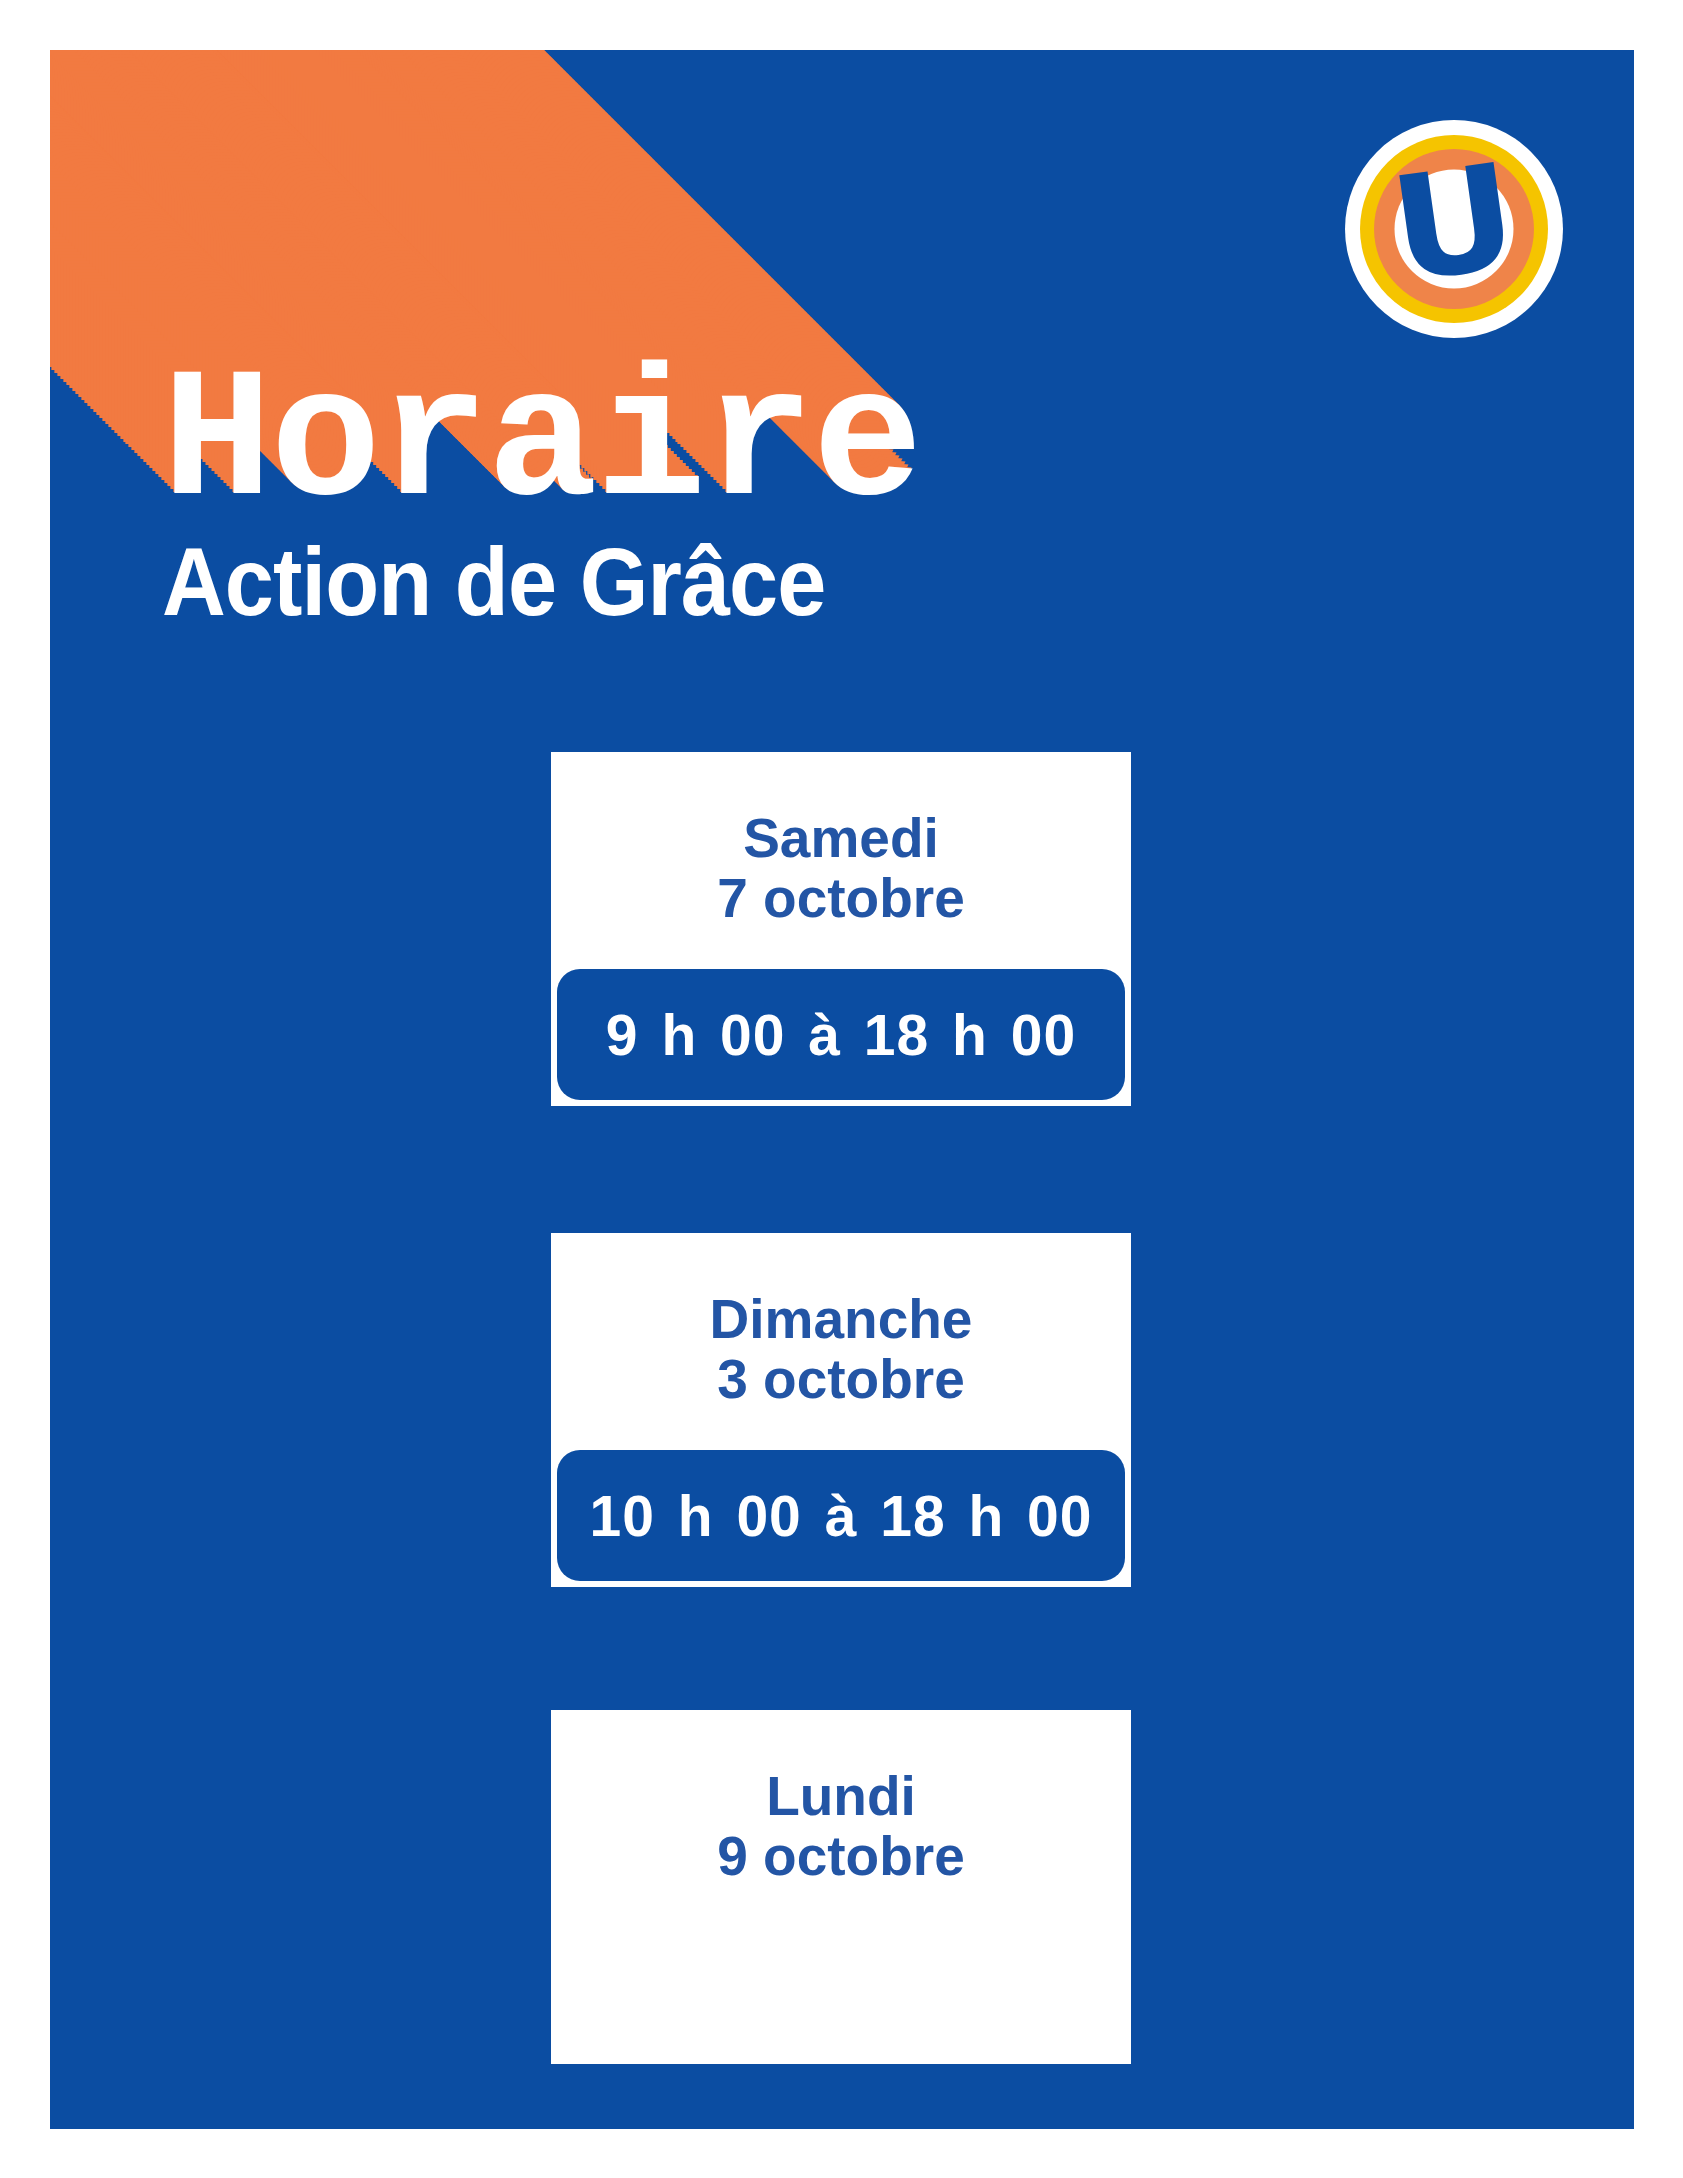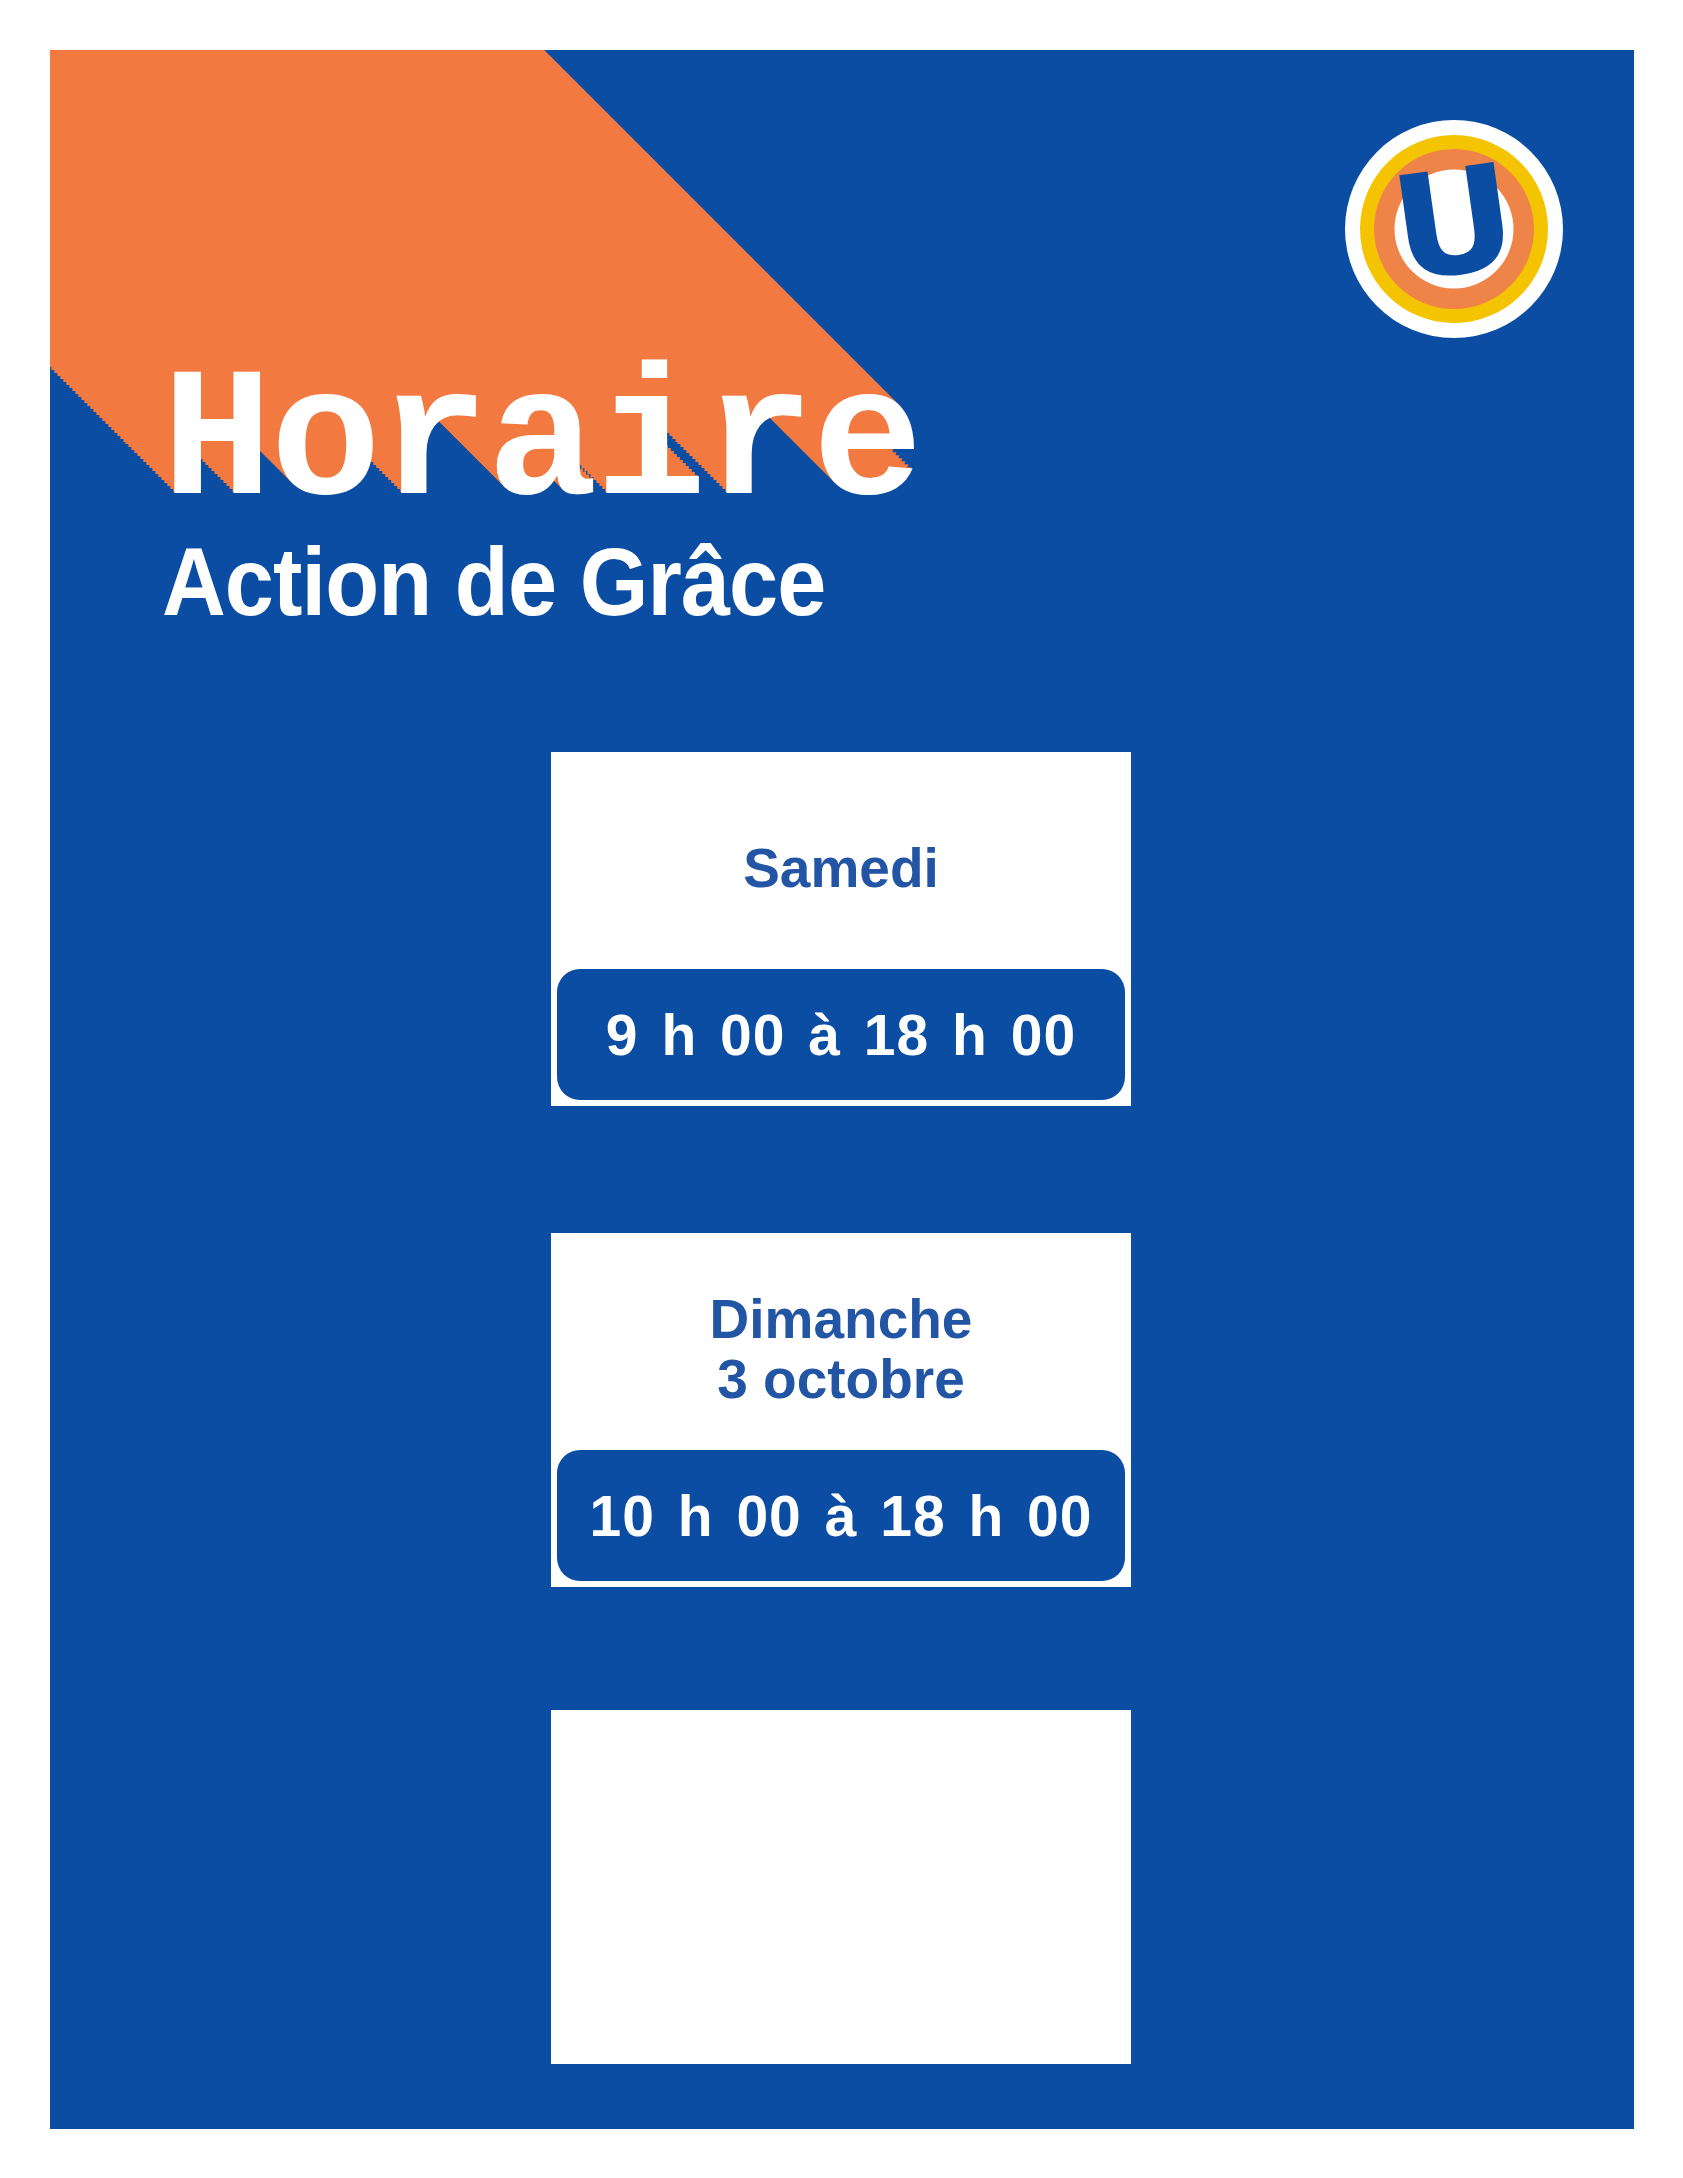--- a/index.html
+++ b/index.html
@@ -113,34 +113,39 @@
       <div class="ring ring-white-outer"></div>
       <div class="ring ring-yellow"></div>
       <div class="ring ring-orange"></div>
       <div class="ring ring-white-inner"></div>
       <div class="logo-u">U</div>
     </div>
 
     <div class="card card-1">
       <div class="card-head">
         <div class="card-day">Samedi</div>
+        <div class="card-date">7 octobre</div>
       </div>
       <div class="card-band">
         <div class="card-hours">9 h 00 à 18 h 00</div>
       </div>
     </div>
 
     <div class="card card-2">
       <div class="card-head">
         <div class="card-day">Dimanche</div>
         <div class="card-date">3 octobre</div>
       </div>
       <div class="card-band">
         <div class="card-hours">10 h 00 à 18 h 00</div>
       </div>
     </div>
 
     <div class="card card-3">
+      <div class="card-head">
+        <div class="card-day">Lundi</div>
+        <div class="card-date">9 octobre</div>
+      </div>
     </div>
 
   </div>
 </div>
 
 
 </body></html>

